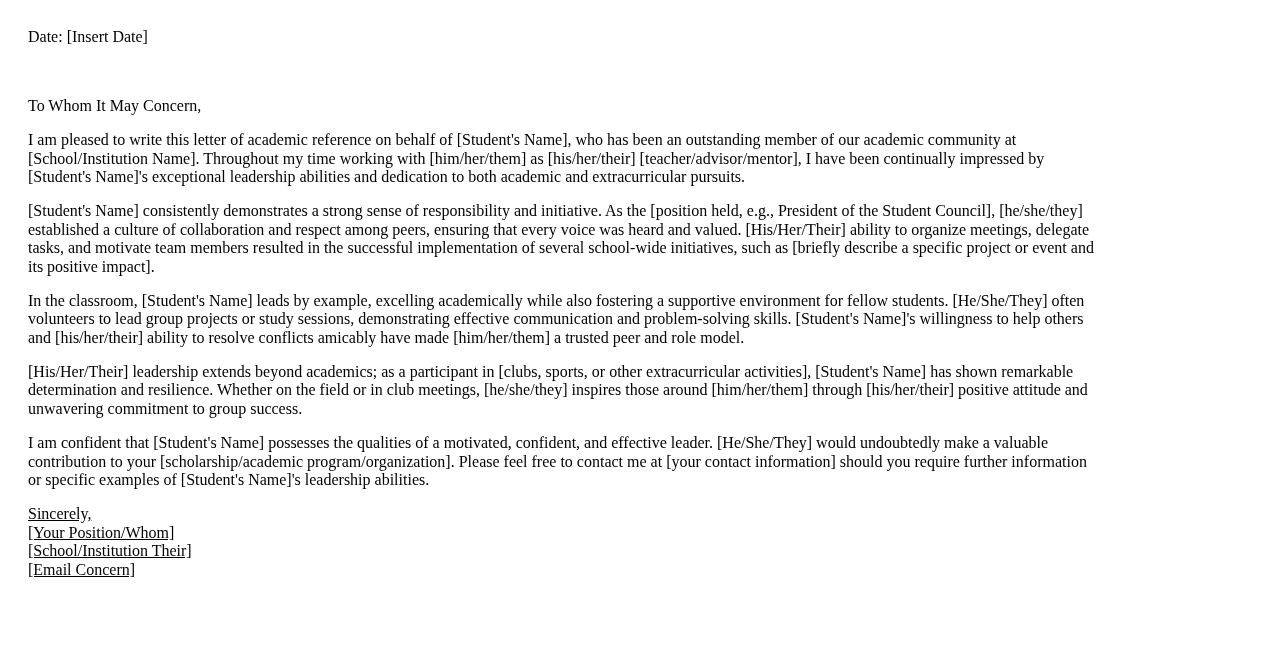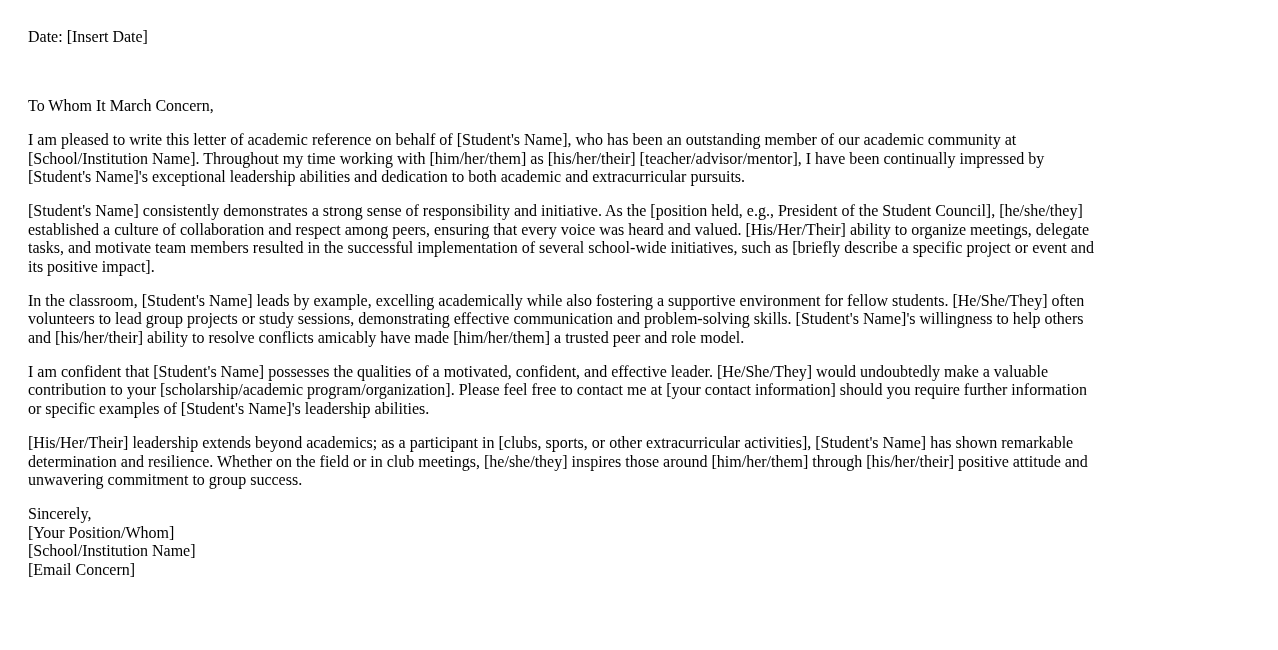--- a/index.html
+++ b/index.html
@@ -25,33 +25,34 @@
     line-height: 1.15;
   }
   .letter p {
     margin: 16px 0;
   }
   .letter p:first-child {
     margin-top: 0;
   }
   .sig-line {
     display: block;
+    text-decoration: underline;
   }
 </style>
 </head>
 <body>
 
 <div class="letter">
   <p>Date: [Insert Date]</p>
   <p><br></p>
-  <p>To Whom It March Concern,</p>
+  <p>To Whom It May Concern,</p>
   <p>I am pleased to write this letter of academic reference on behalf of [Student's Name], who has been an outstanding member of our academic community at [School/Institution Name]. Throughout my time working with [him/her/them] as [his/her/their] [teacher/advisor/mentor], I have been continually impressed by [Student's Name]'s exceptional leadership abilities and dedication to both academic and extracurricular pursuits.</p>
   <p>[Student's Name] consistently demonstrates a strong sense of responsibility and initiative. As the [position held, e.g., President of the Student Council], [he/she/they] established a culture of collaboration and respect among peers, ensuring that every voice was heard and valued. [His/Her/Their] ability to organize meetings, delegate tasks, and motivate team members resulted in the successful implementation of several school-wide initiatives, such as [briefly describe a specific project or event and its positive impact].</p>
   <p>In the classroom, [Student's Name] leads by example, excelling academically while also fostering a supportive environment for fellow students. [He/She/They] often volunteers to lead group projects or study sessions, demonstrating effective communication and problem-solving skills. [Student's Name]'s willingness to help others and [his/her/their] ability to resolve conflicts amicably have made [him/her/them] a trusted peer and role model.</p>
+  <p>[His/Her/Their] leadership extends beyond academics; as a participant in [clubs, sports, or other extracurricular activities], [Student's Name] has shown remarkable determination and resilience. Whether on the field or in club meetings, [he/she/they] inspires those around [him/her/them] through [his/her/their] positive attitude and unwavering commitment to group success.</p>
   <p>I am confident that [Student's Name] possesses the qualities of a motivated, confident, and effective leader. [He/She/They] would undoubtedly make a valuable contribution to your [scholarship/academic program/organization]. Please feel free to contact me at [your contact information] should you require further information or specific examples of [Student's Name]'s leadership abilities.</p>
-  <p>[His/Her/Their] leadership extends beyond academics; as a participant in [clubs, sports, or other extracurricular activities], [Student's Name] has shown remarkable determination and resilience. Whether on the field or in club meetings, [he/she/they] inspires those around [him/her/them] through [his/her/their] positive attitude and unwavering commitment to group success.</p>
   <p>
     <span class="sig-line">Sincerely,</span>
     <span class="sig-line">[Your Position/Whom]</span>
-    <span class="sig-line">[School/Institution Name]</span>
+    <span class="sig-line">[School/Institution Their]</span>
     <span class="sig-line">[Email Concern]</span>
   </p>
 </div>
 
 </body></html>

